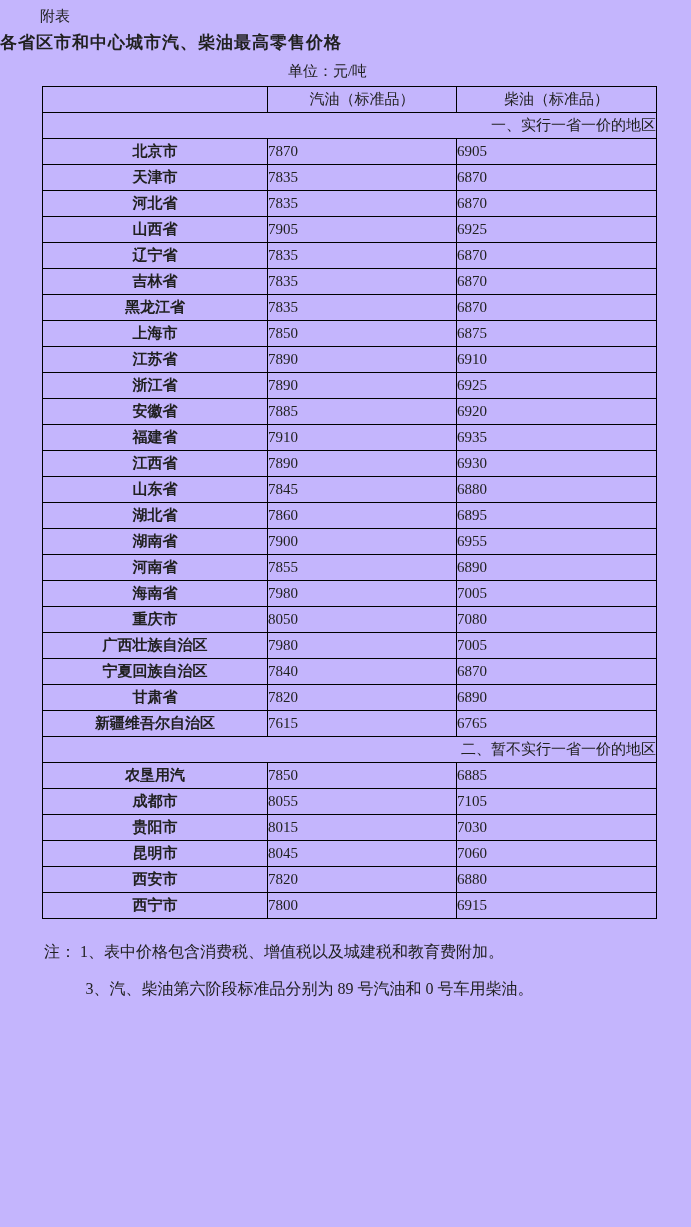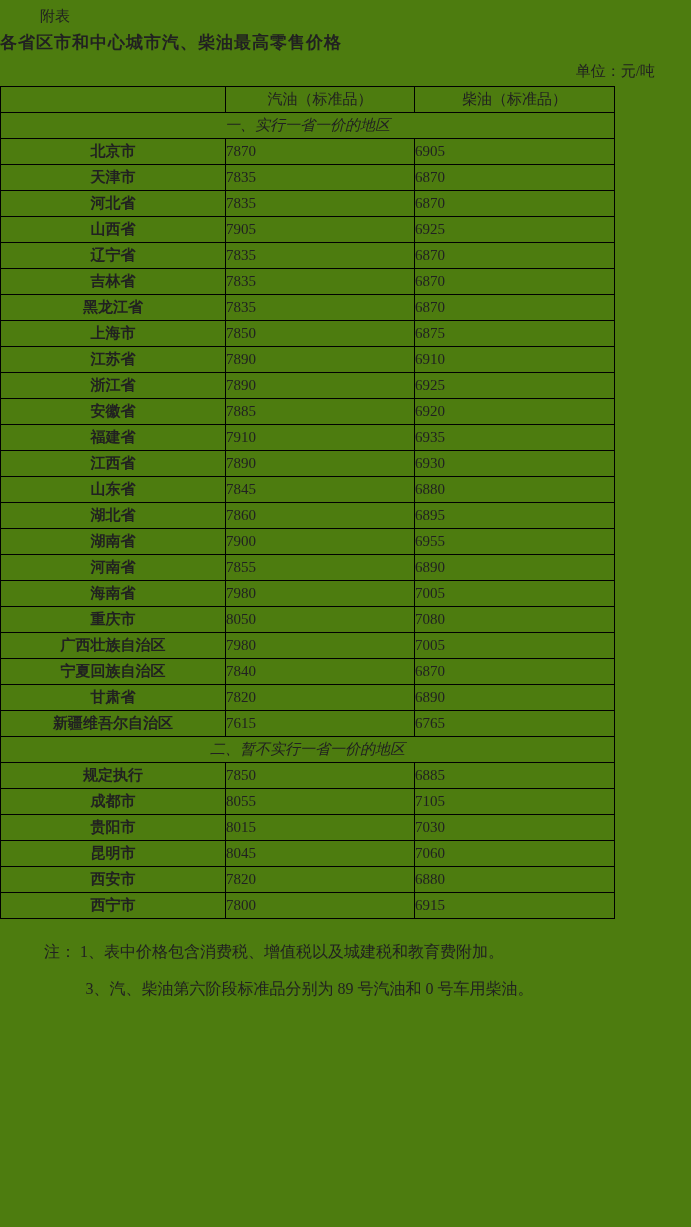--- a/index.html
+++ b/index.html
@@ -2,41 +2,42 @@
 <html><head>
 <meta charset="utf-8">
 <style>
   html, body { margin: 0; padding: 0; }
   body {
     width: 691px; height: 1227px;
     background: #ffffff;
     font-family: "Liberation Serif", "DejaVu Serif", serif;
     color: #212121;
   }
-  .page { position: relative; width: 691px; height: 1227px; background: #4d7c0f; overflow: hidden; }
+  .page { position: relative; width: 691px; height: 1227px; background: #c4b5fd; overflow: hidden; }
   .appendix { padding-top: 7px; margin-left: 40px; font-size: 15px; }
   .doc-title { font-weight: bold; font-size: 17px; margin-top: 5px; letter-spacing: 1px; }
-  .unit { text-align: right; margin-right: 36px; font-size: 15px; margin-top: 8px; }
+  .unit { text-align: center; margin-right: 36px; font-size: 15px; margin-top: 8px; }
   table.price-table {
     border-collapse: collapse;
     table-layout: fixed;
     width: 614px;
+    margin-left: 42px;
     margin-top: 5px;
   }
   table.price-table td {
     border: 1px solid #000000;
     height: 25px;
     padding: 0;
     font-size: 15px;
     vertical-align: middle;
     overflow: hidden;
     white-space: nowrap;
   }
   td.header-cell { text-align: center; font-size: 16px; }
-  td.section-cell { text-align: center; padding-left: 5px; font-style: italic; }
+  td.section-cell { text-align: right; padding-left: 5px; }
   td.region-cell { text-align: center; padding-left: 30px; font-weight: bold; }
   td.num-cell { text-align: left; }
   .notes { margin: 21px 31px 0 31px; font-size: 16px; }
   .notes p.note { margin: 13px; line-height: 23.5px; text-indent: 2.6em; }
   .notes p.note.first { text-indent: 0; }
 </style>
 </head>
 <body>
 
 <div class="page">
@@ -176,21 +177,21 @@
         </tr>
         <tr>
           <td class="region-cell">新疆维吾尔自治区</td>
           <td class="num-cell">7615</td>
           <td class="num-cell">6765</td>
         </tr>
         <tr>
           <td colspan="3" class="section-cell">二、暂不实行一省一价的地区</td>
         </tr>
         <tr>
-          <td class="region-cell">规定执行</td>
+          <td class="region-cell">农垦用汽</td>
           <td class="num-cell">7850</td>
           <td class="num-cell">6885</td>
         </tr>
         <tr>
           <td class="region-cell">成都市</td>
           <td class="num-cell">8055</td>
           <td class="num-cell">7105</td>
         </tr>
         <tr>
           <td class="region-cell">贵阳市</td>

